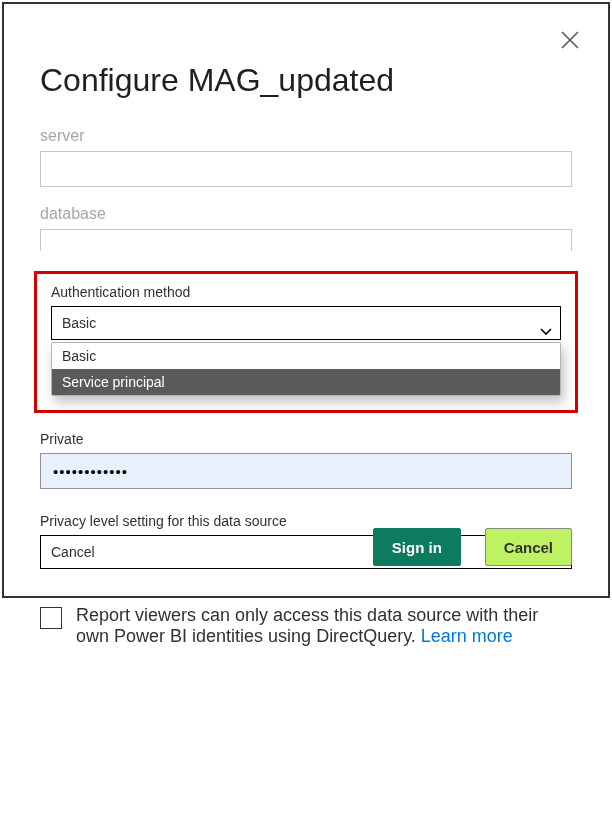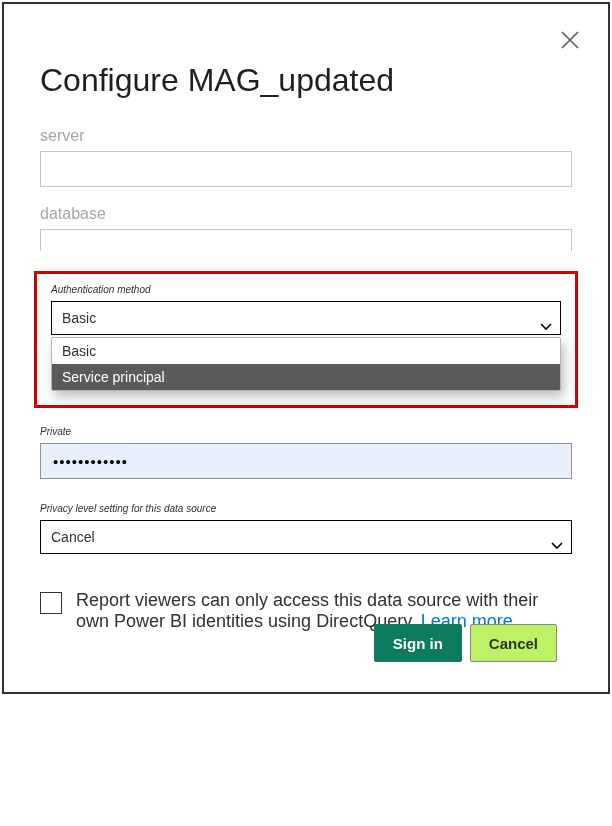--- a/index.html
+++ b/index.html
@@ -8,21 +8,21 @@
     padding: 0;
     width: 612px;
     height: 826px;
     font-family: "Segoe UI", -apple-system, BlinkMacSystemFont, sans-serif;
     background: #fff;
     color: #323130;
   }
   .frame {
     border: 2px solid #333;
     width: 608px;
-    height: 692px;
+    height: 596px;
     margin: 2px;
     position: relative;
     padding: 0;
   }
   .close-icon {
     position: absolute;
     top: 26px;
     right: 28px;
     width: 20px;
     height: 20px;
@@ -71,25 +71,24 @@
     font-size: 14px;
     background: #fff;
   }
   .highlight-box {
     border: 3px solid #d40000;
     padding: 10px 14px 14px 14px;
     margin: 20px -6px 18px -6px;
     position: relative;
   }
   .section-label {
-    font-size: 10px;
+    font-size: 14px;
     color: #323130;
     margin-bottom: 6px;
     display: block;
-    font-style: italic;
   }
   .select-wrap {
     position: relative;
   }
   .select-box {
     width: 100%;
     height: 34px;
     border: 1px solid #000;
     padding: 0 28px 0 10px;
     font-size: 14px;
@@ -161,23 +160,23 @@
     color: #323130;
     line-height: 21px;
   }
   .learn-more {
     color: #0078d4;
     cursor: pointer;
   }
   .button-row {
     position: absolute;
     bottom: 30px;
-    right: 51px;
+    right: 36px;
     display: flex;
-    gap: 8px;
+    gap: 24px;
     justify-content: center;
   }
   .btn {
     height: 38px;
     padding: 0 18px;
     font-size: 15px;
     font-weight: 600;
     border-radius: 2px;
     cursor: pointer;
     display: inline-flex;

